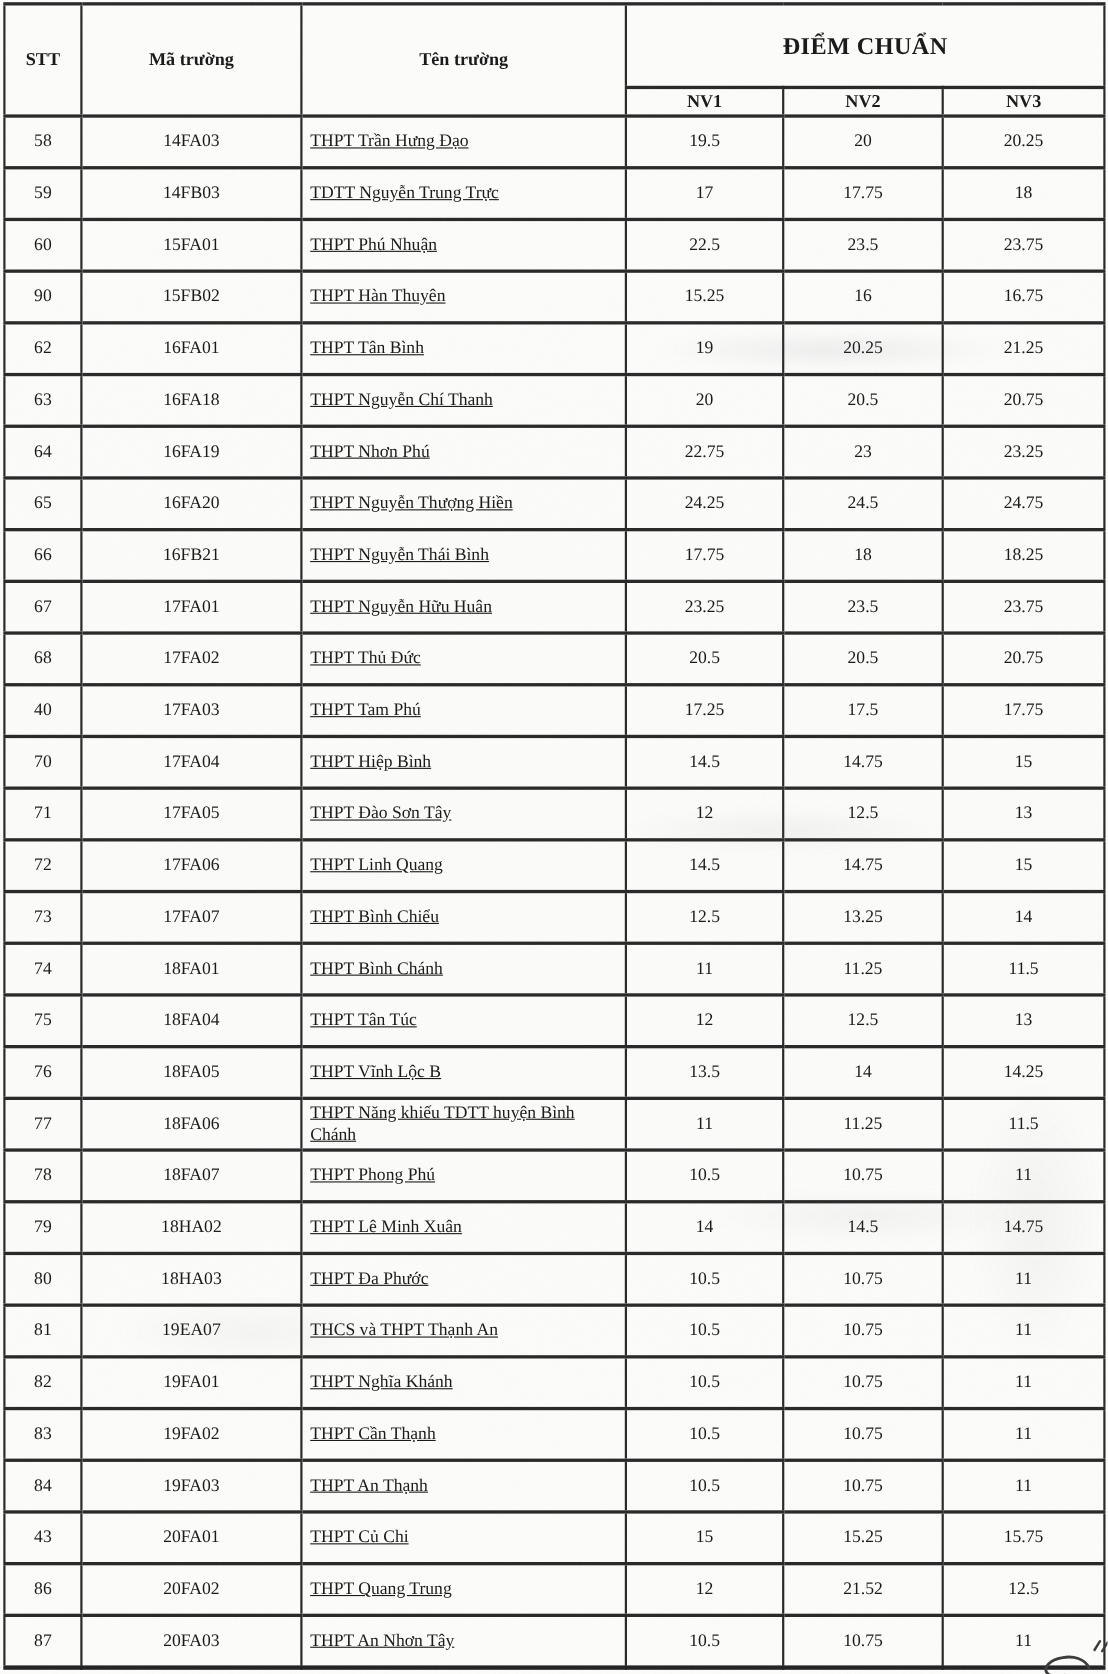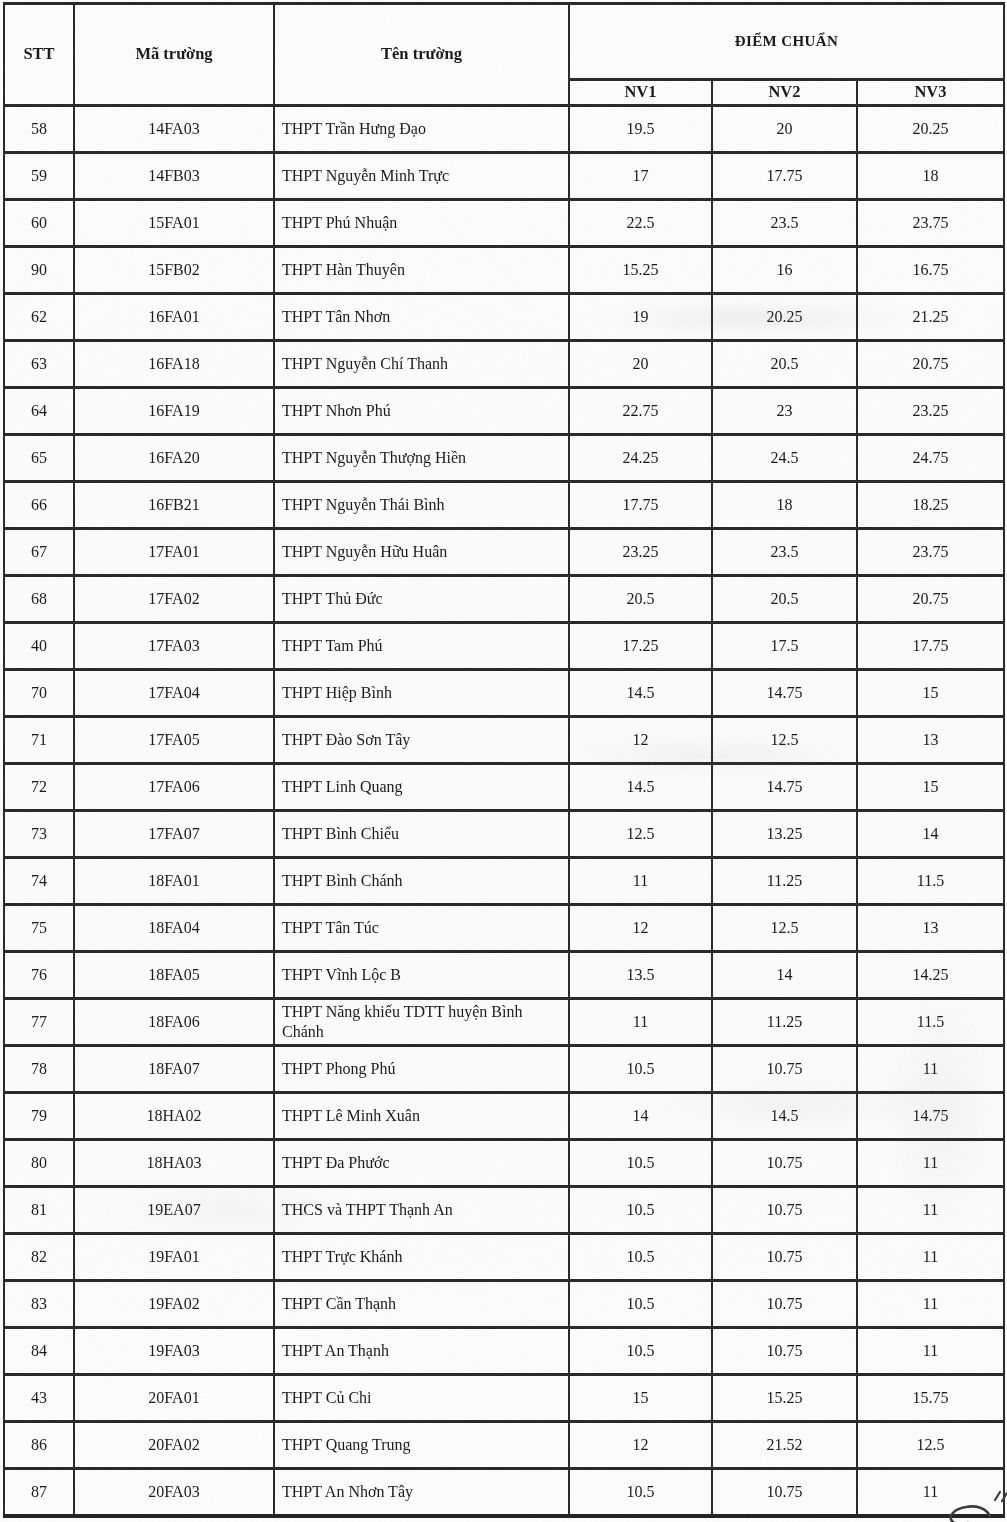--- a/index.html
+++ b/index.html
@@ -40,28 +40,29 @@
     border: 2px solid #202020;
     border-bottom-width: 4px;
   }
   .score-table thead th {
     font-weight: bold;
     font-size: 16.5px;
   }
   .score-table thead tr.h-main { height: 76px; }
   .score-table thead tr.h-sub  { height: 26px; }
   .score-table th.c-group {
-    font-size: 15px;
+    font-size: 22px;
     letter-spacing: 0.4px;
   }
   .score-table tbody tr { height: 47px; }
   .score-table td.c-name {
     text-align: left;
     padding-left: 7px;
     padding-right: 6px;
+    text-decoration: underline;
   }
 
   
   .smudge {
     position: absolute;
     pointer-events: none;
     filter: blur(4px);
   }
   .smudge.s1 { left: 590px; top: 300px; width: 330px; height: 36px;
     background: radial-gradient(ellipse at center, rgba(110,110,120,0.10), rgba(110,110,120,0) 70%); }
@@ -123,21 +124,21 @@
           <td>58</td>
           <td>14FA03</td>
           <td class="c-name">THPT Trần Hưng Đạo</td>
           <td>19.5</td>
           <td>20</td>
           <td>20.25</td>
         </tr>
         <tr>
           <td>59</td>
           <td>14FB03</td>
-          <td class="c-name">THPT Nguyễn Minh Trực</td>
+          <td class="c-name">TDTT Nguyễn Trung Trực</td>
           <td>17</td>
           <td>17.75</td>
           <td>18</td>
         </tr>
         <tr>
           <td>60</td>
           <td>15FA01</td>
           <td class="c-name">THPT Phú Nhuận</td>
           <td>22.5</td>
           <td>23.5</td>
@@ -147,21 +148,21 @@
           <td>90</td>
           <td>15FB02</td>
           <td class="c-name">THPT Hàn Thuyên</td>
           <td>15.25</td>
           <td>16</td>
           <td>16.75</td>
         </tr>
         <tr>
           <td>62</td>
           <td>16FA01</td>
-          <td class="c-name">THPT Tân Nhơn</td>
+          <td class="c-name">THPT Tân Bình</td>
           <td>19</td>
           <td>20.25</td>
           <td>21.25</td>
         </tr>
         <tr>
           <td>63</td>
           <td>16FA18</td>
           <td class="c-name">THPT Nguyễn Chí Thanh</td>
           <td>20</td>
           <td>20.5</td>
@@ -307,21 +308,21 @@
           <td>81</td>
           <td>19EA07</td>
           <td class="c-name">THCS và THPT Thạnh An</td>
           <td>10.5</td>
           <td>10.75</td>
           <td>11</td>
         </tr>
         <tr>
           <td>82</td>
           <td>19FA01</td>
-          <td class="c-name">THPT Trực Khánh</td>
+          <td class="c-name">THPT Nghĩa Khánh</td>
           <td>10.5</td>
           <td>10.75</td>
           <td>11</td>
         </tr>
         <tr>
           <td>83</td>
           <td>19FA02</td>
           <td class="c-name">THPT Cần Thạnh</td>
           <td>10.5</td>
           <td>10.75</td>

